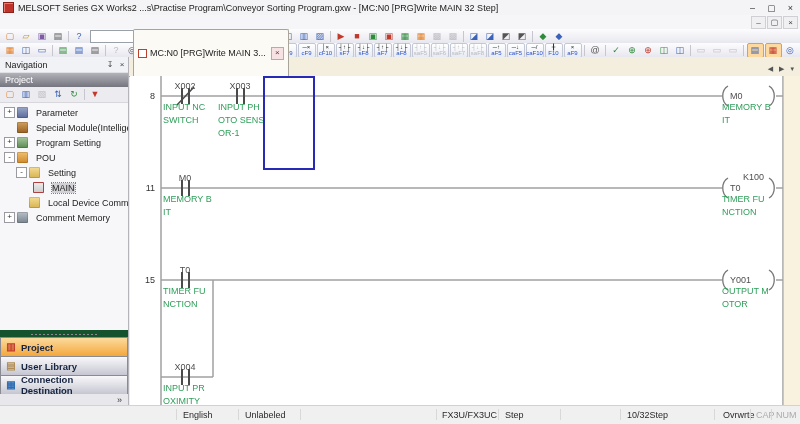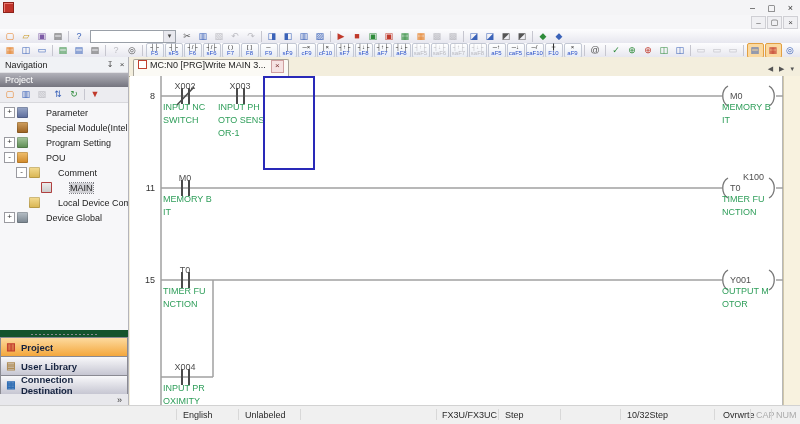--- a/index.html
+++ b/index.html
@@ -49,22 +49,22 @@
   .navhdr .sp{margin-left:auto}
   .projbar{height:14px;background:linear-gradient(#b2b2ba,#75757f);color:#fff;font-size:9px;
            display:flex;align-items:center;padding-left:5px}
   .navtools{height:15px;display:flex;align-items:center;background:#ececf0;border-bottom:1px solid #d8d8dc;padding-left:2px}
   .tree{flex:1;background:#f7f7f9;font-size:9px;padding-top:2px;overflow:hidden}
   .titem{display:flex;align-items:center;height:15px;white-space:nowrap}
   .texp{width:9px;height:9px;border:1px solid #9a9aa0;background:#fff;font-size:8px;line-height:7px;
         text-align:center;color:#333;flex:none}
   .texp:empty{visibility:hidden}
   .ticon{width:11px;height:11px;border-radius:1px;margin-left:2px;flex:none;box-shadow:inset 0 0 0 1px rgba(0,0,0,.15)}
-  .tlabel{margin-left:18px;overflow:hidden}
-  .ind0{padding-left:4px}.ind1{padding-left:16px}.ind2{padding-left:28px}
+  .tlabel{margin-left:8px;overflow:hidden}
+  .ind0{padding-left:4px}.ind1{padding-left:16px}.ind2{padding-left:20px}
   .sel .tlabel{background:#d2d2d6;outline:1px dotted #808086}
   .ti-param .ticon{background:linear-gradient(#9aa8c8,#5a6a9a)}
   .ti-module .ticon{background:linear-gradient(#d0a060,#9a6020)}
   .ti-comment .ticon{background:linear-gradient(#8ab4e8,#3a70b8)}
   .ti-progset .ticon{background:linear-gradient(#a8c8a0,#5a8a50)}
   .ti-pou .ticon{background:linear-gradient(#f0c070,#d08828)}
   .ti-folder .ticon{background:linear-gradient(#f4dc94,#d8b450)}
   .ti-main .ticon{background:linear-gradient(#f0f0f0,#c8c8c8);box-shadow:inset 0 0 0 1px #b04040}
   .ti-devmem .ticon{background:linear-gradient(#b8c0c8,#78848e)}
   .vsplit{height:7px;background-image:radial-gradient(#8a8a90 .8px,transparent 1px);
@@ -72,42 +72,43 @@
   .navbtn{height:18px;border:1px solid #8a8a92;border-bottom:none;display:flex;align-items:center;
           background:linear-gradient(#f8f8fa,#c6c6d2);font-size:9.5px;font-weight:bold;color:#15233f}
   .navbtn:last-of-type{border-bottom:1px solid #8a8a92}
   .navbtn.on{background:linear-gradient(#fdda9e,#f4a73c)}
   .bicon{width:12px;margin:0 4px;font-size:10px;line-height:10px;text-align:center}
   .chevstrip{height:12px;display:flex;align-items:center;justify-content:flex-end;padding-right:6px;
              font-size:9px;color:#333;background:#e8e8ec}
   
   .docarea{position:absolute;left:129px;top:57px;right:0;bottom:18px;background:#f3eedd}
   .tabbar{height:19px;display:flex;align-items:flex-end;border-bottom:1px solid #b0a88c}
-  .tab{height:16px;margin-left:4px;display:flex;background:#fbfaf5;
-       border:1px solid #a8a49a;border-bottom:none;border-radius:2px 2px 0 0;padding:0 4px;font-size:9px}
+  .tab{height:16px;margin-left:4px;display:flex;align-items:center;background:#fbfaf5;
+       border:1px solid #a8a49a;border-bottom:none;border-radius:2px 2px 0 0;padding:15px 4px;font-size:9px}
   .tabicon{width:9px;height:9px;background:#fff;box-shadow:inset 0 0 0 1px #c04030;margin-right:3px}
   .tabclose{width:11px;height:11px;margin-left:5px;border:1px solid #cfa0a0;background:#f6e2e2;
             font-size:8px;line-height:9px;text-align:center;color:#7a3030}
   .tabnav{margin-left:auto;display:flex;align-items:center;margin-right:3px;margin-bottom:3px}
   .tabnav span{font-size:7px;color:#555;padding:0 3px}
   .ladder{position:absolute;left:1px;top:19px;right:16px;bottom:0;background:#fff;overflow:hidden}
   .creamband{position:absolute;right:0;top:19px;width:16px;bottom:0;background:#f8f2df;border-left:1px solid #cfc7ab}
   svg text{font-family:"Liberation Sans",sans-serif}
   
   .statusbar{position:absolute;left:0;bottom:0;width:800px;height:18px;background:#f0f0f0;
              border-top:1px solid #d2d2d2;font-size:9px;color:#2a2a2a}
   .statusbar .st{position:absolute;top:4px;white-space:nowrap}
   .statusbar .ssep{position:absolute;top:3px;width:1px;height:11px;background:#d8d8d8}
   .stdim{color:#ababab}
 </style>
 </head>
 <body>
 
 <div class="titlebar">
   <span class="appicon"></span>
+  <span class="title">MELSOFT Series GX Works2 ...s\Practise Program\Conveyor Sorting Program.gxw - [MC:N0 [PRG]Write MAIN 32 Step]</span>
   <span class="wctrls">
     <span class="wbtn">–</span>
     <span class="wbtn">▢</span>
     <span class="wbtn">×</span>
   </span>
 </div>
 
 <div class="menubar">
   <span class="grp">
       <span class="menu-item"></span>
@@ -444,36 +445,36 @@
     <span class="tlabel">Program Setting</span>
   </div>
       <div class="titem ind0 ti-pou">
     <span class="texp">-</span>
     <span class="ticon"></span>
     <span class="tlabel">POU</span>
   </div>
       <div class="titem ind1 ti-folder">
     <span class="texp">-</span>
     <span class="ticon"></span>
-    <span class="tlabel">Comment</span>
+    <span class="tlabel">Setting</span>
   </div>
       <div class="titem ind2 ti-main sel">
     <span class="texp"></span>
     <span class="ticon"></span>
     <span class="tlabel">MAIN</span>
   </div>
       <div class="titem ind1 ti-folder">
     <span class="texp"></span>
     <span class="ticon"></span>
     <span class="tlabel">Local Device Commen</span>
   </div>
       <div class="titem ind0 ti-devmem">
     <span class="texp">+</span>
     <span class="ticon"></span>
-    <span class="tlabel">Device Global</span>
+    <span class="tlabel">Comment Memory</span>
   </div>
     </div>
   <div class="vsplit"></div>
   <div class="navbtn on">
     <span class="bicon" style="color:#c0392b">▥</span>
     <span>Project</span>
   </div>
   <div class="navbtn">
     <span class="bicon" style="color:#b08d57">▤</span>
     <span>User Library</span>

